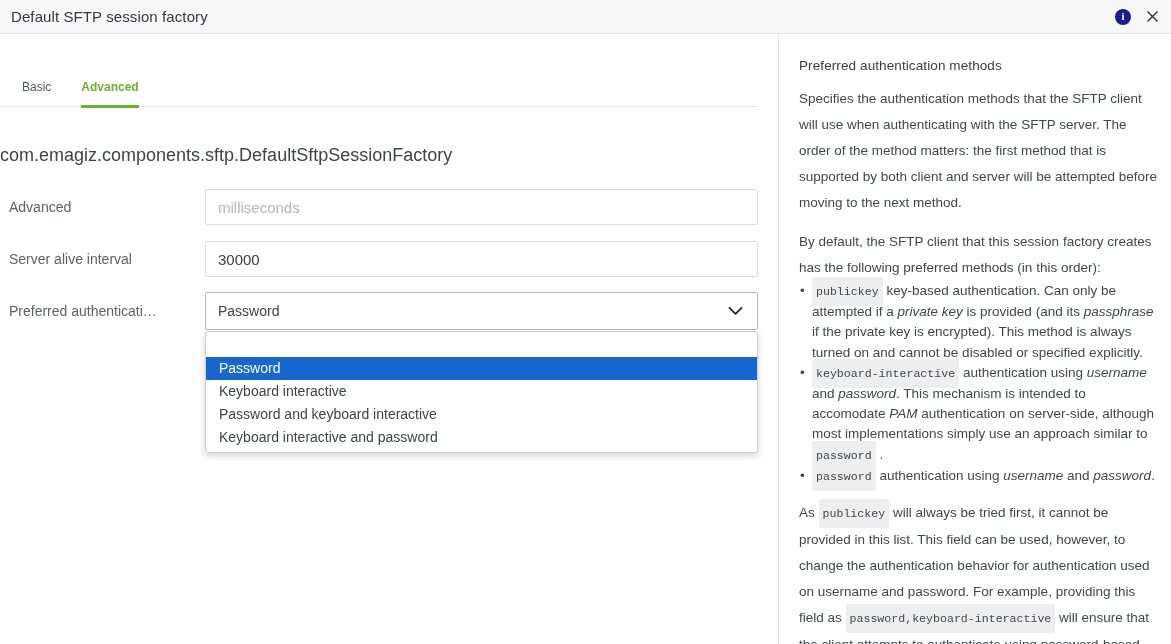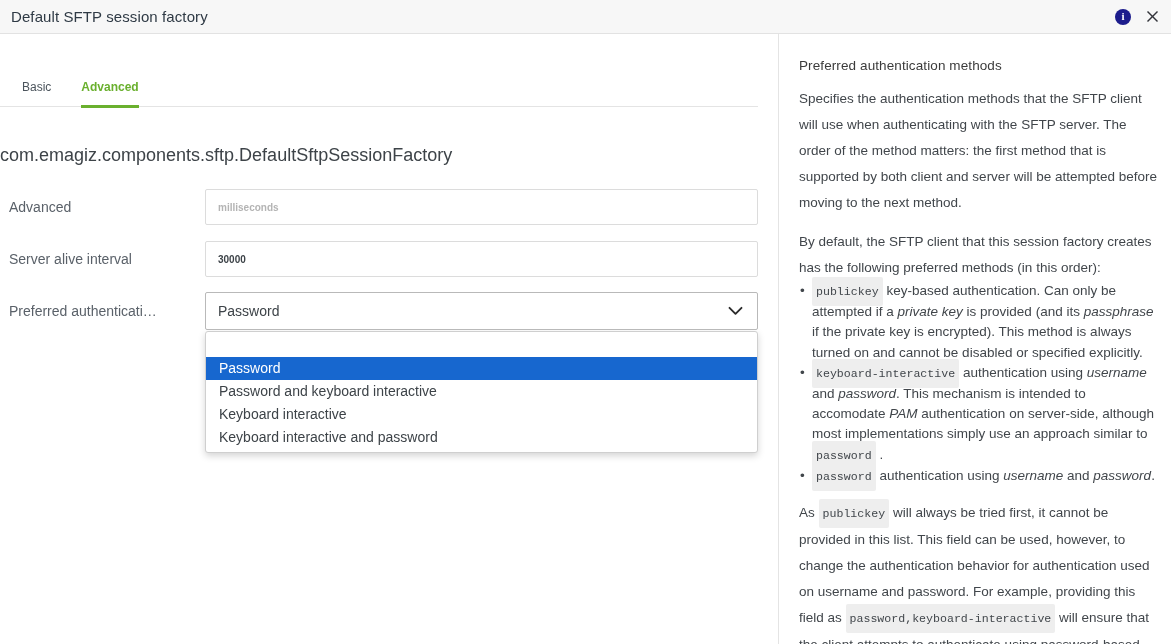--- a/index.html
+++ b/index.html
@@ -110,27 +110,26 @@
   }
   .form-static {
     font-size: 18px;
     color: #3d4348;
   }
   .text-input {
     width: 553px;
     height: 36px;
     border: 1px solid #dcdcdc;
     border-radius: 2px;
-    font-size: 10px;
+    font-size: 15px;
     color: #3d4348;
     padding: 0 12px;
     background: #ffffff;
     font-family: "Liberation Sans", sans-serif;
     outline: none;
-    font-weight: bold;
   }
   .text-input::placeholder { color: #b4b4b4; }
 
   
   .select-wrap {
     position: relative;
     width: 553px;
   }
   .select-box {
     width: 553px; height: 38px;
@@ -274,22 +273,22 @@
           <div class="select-box">
             <span class="select-value">Password</span>
             <svg class="chev" width="15" height="10" viewBox="0 0 15 10">
               <polyline points="1.5,1.8 7.5,7.8 13.5,1.8" fill="none" stroke="#2b2b2b" stroke-width="1.9" stroke-linecap="round" stroke-linejoin="round"></polyline>
             </svg>
           </div>
 
           <div class="options-panel">
             <div class="option empty"></div>
             <div class="option selected">Password</div>
+            <div class="option">Keyboard interactive</div>
             <div class="option">Password and keyboard interactive</div>
-            <div class="option">Keyboard interactive</div>
             <div class="option">Keyboard interactive and password</div>
           </div>
         </div>
       </div>
 
     </div>
   </div>
 
   <div class="right-pane">
     <div class="help-title">Preferred authentication methods</div>

